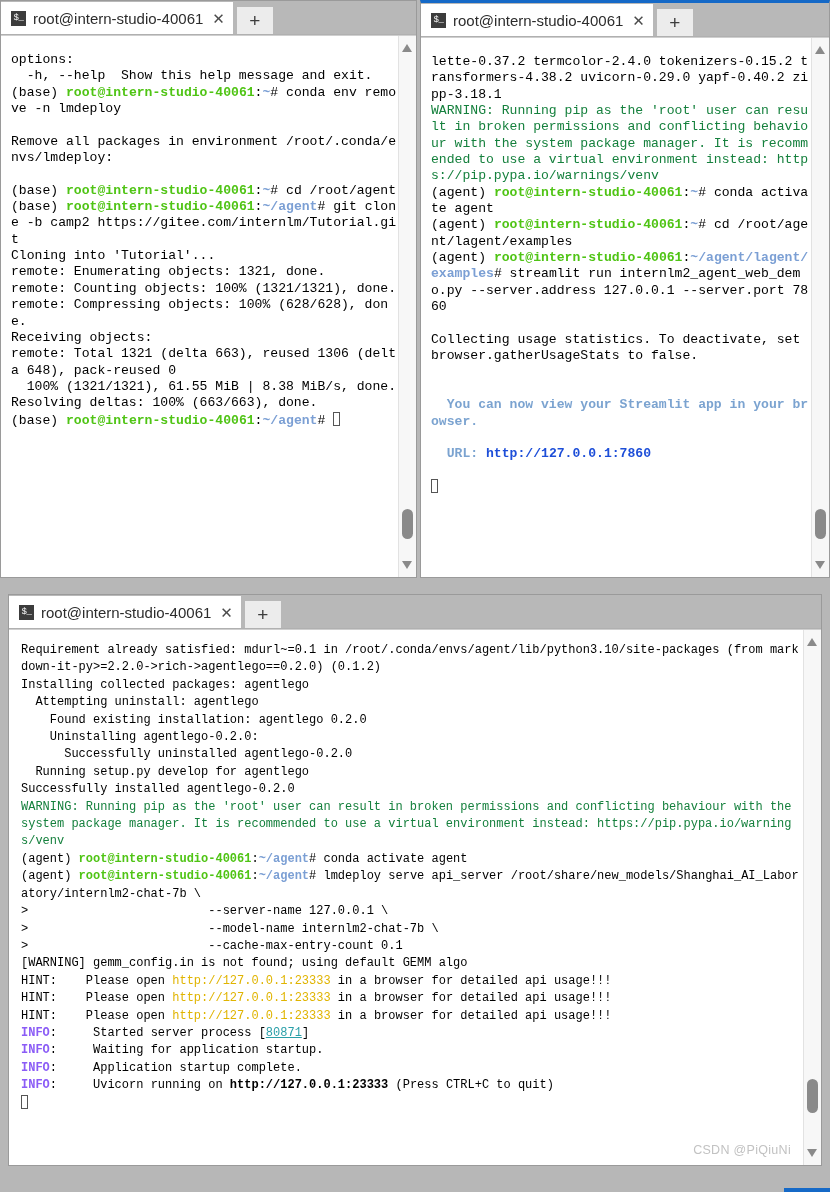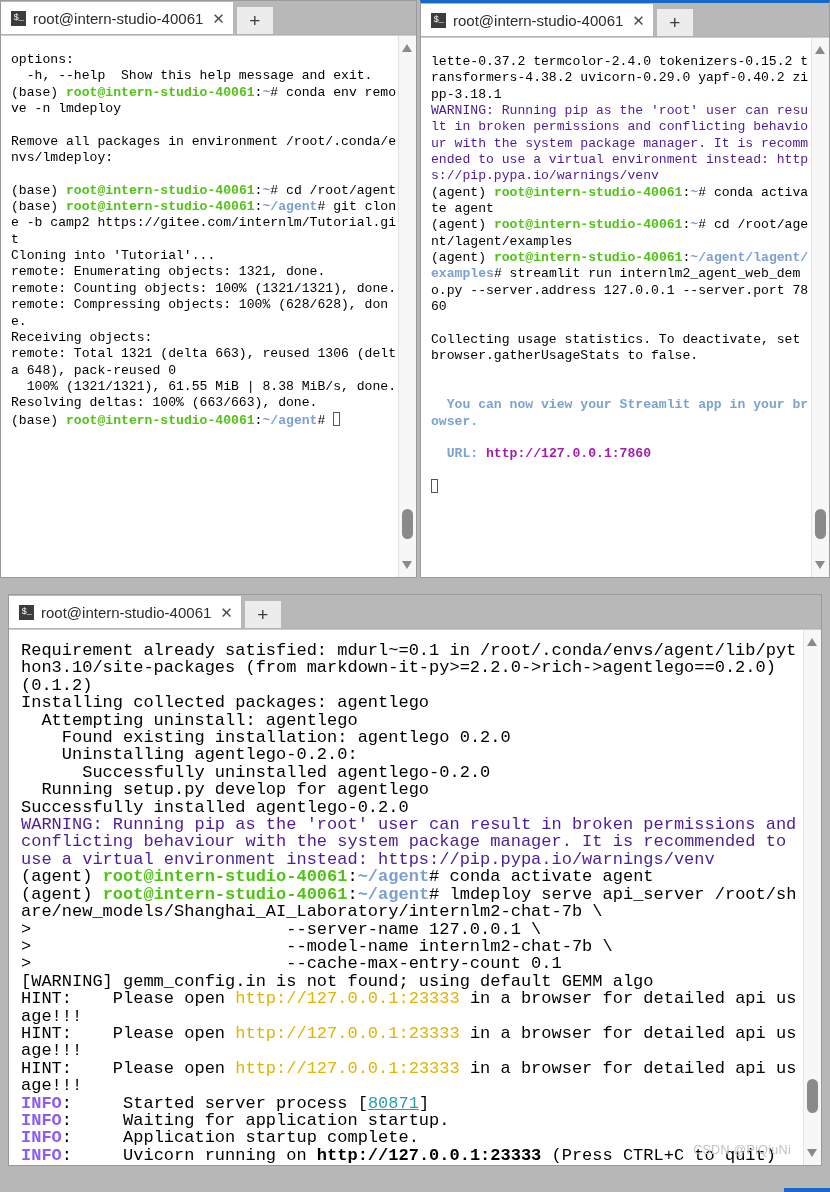--- a/index.html
+++ b/index.html
@@ -104,31 +104,31 @@
     overflow: hidden;
     padding: 16px 0 0 10px;
     box-sizing: border-box;
     font-family: "Liberation Mono", "DejaVu Sans Mono", monospace;
     font-size: 13.1px;
     line-height: 16.35px;
     color: #000000;
     white-space: pre-wrap;
     word-break: break-all;
   }
-  .win-3 .term { font-size: 17px; line-height: 17.4px; padding-top: 12px; padding-left: 12px; }
+  .win-3 .term { font-size: 12px; line-height: 17.4px; padding-top: 12px; padding-left: 12px; }
 
   .ln { min-height: 16px; }
 
   
   .c-green  { color: #4fc414; font-weight: bold; }
   .c-blue   { color: #7b9fd4; font-weight: bold; }
-  .c-yellow { color: #4c1d95; }
+  .c-yellow { color: #15803d; }
   .c-gold   { color: #e0b400; }
   .c-ltblue { color: #7ba3d0; font-weight: bold; }
-  .c-dkblue { color: #a21caf; font-weight: bold; }
+  .c-dkblue { color: #1d4ed8; font-weight: bold; }
   .c-teal   { color: #2a9fa8; text-decoration: underline; }
   .c-infog  { color: #8b5cf6; font-weight: bold; }
   .b        { font-weight: bold; }
 
   .cursor {
     display: inline-block;
     width: 7px;
     height: 14px;
     border: 1px solid #555;
     vertical-align: -2px;

